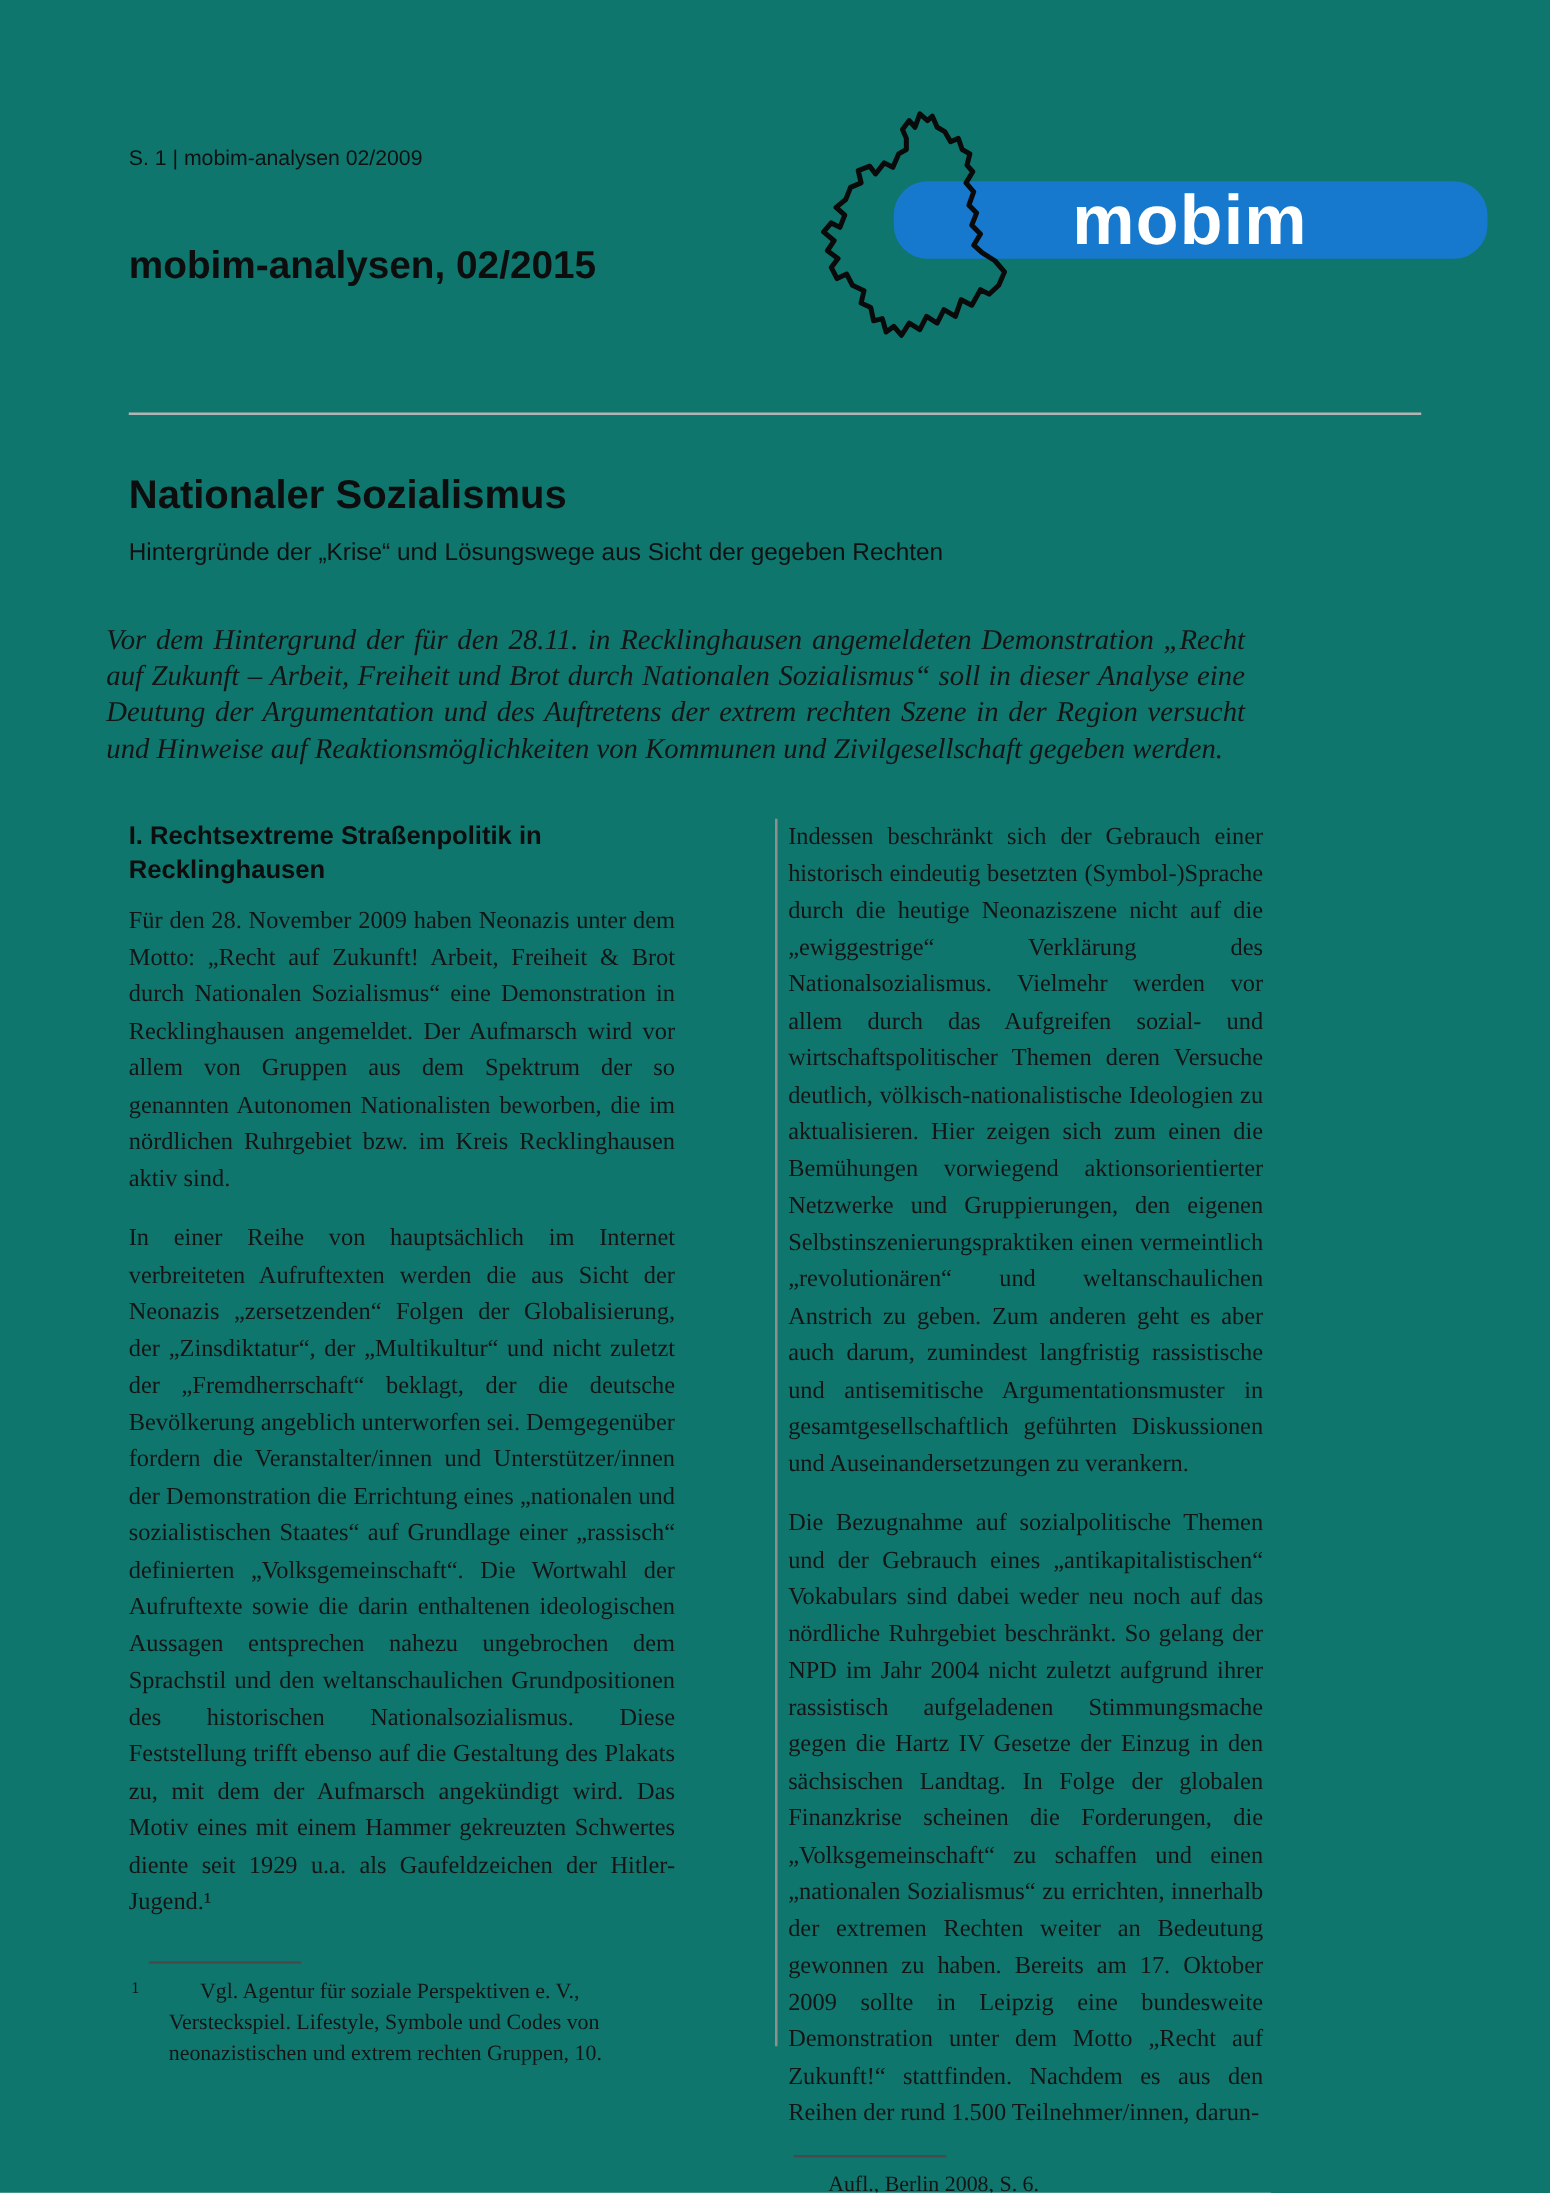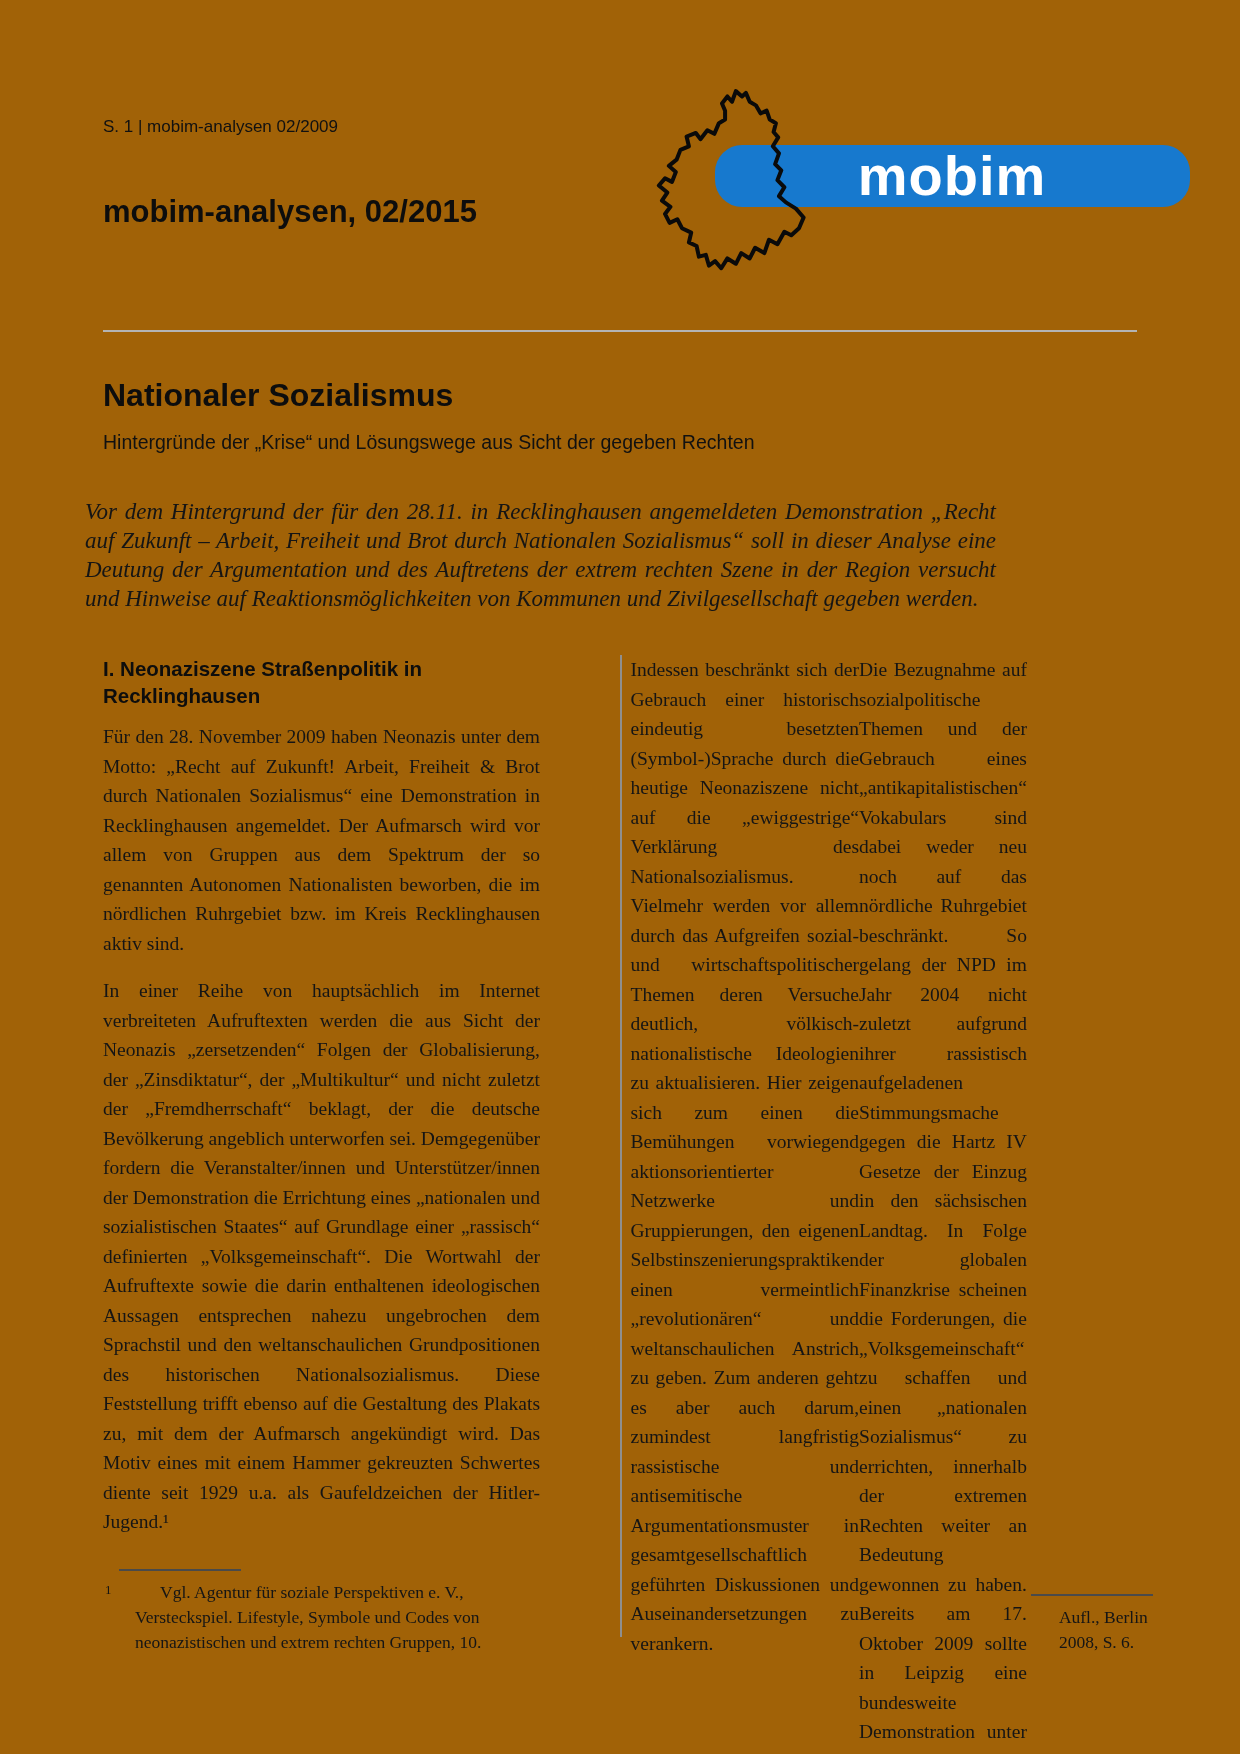--- a/index.html
+++ b/index.html
@@ -4,21 +4,21 @@
 <style>
   html,body { margin:0; padding:0; }
   body {
     width:1240px; height:1754px;
     background:#e8e8e8;
     font-family:"Liberation Serif", serif;
   }
   .page {
     position:relative;
     width:1240px; height:1754px;
-    background:#a16207;
+    background:#0f766e;
     color:#151515;
     overflow:hidden;
   }
   .abs { position:absolute; }
 
   
   .meta-line {
     left:103px; top:117px;
     font-family:"Liberation Sans", sans-serif;
     font-size:17px; color:#111;
@@ -67,21 +67,21 @@
     width:437px; height:1000px;
     display:flex; flex-direction:column;
   }
   .col-divider {
     width:1.5px; height:982px;
     background:#8f8f8f;
     margin-left:80px; margin-right:9px;
   }
   .col-right {
     width:380px; height:1000px;
-    display:flex; flex-direction:row;
+    display:flex; flex-direction:column;
   }
   .section-heading {
     font-family:"Liberation Sans", sans-serif;
     font-size:20.5px; line-height:27px; font-weight:700;
     color:#0d0d0d;
     margin:0 0 13px 0;
   }
   .body-p {
     font-size:19.5px; line-height:29.5px;
     text-align:justify;
@@ -138,21 +138,21 @@
 
   <div class="abs top-rule"></div>
 
   <div class="abs art-heading">Nationaler Sozialismus</div>
   <div class="abs art-subheading">Hintergründe der „Krise“ und Lösungswege aus Sicht der gegeben Rechten</div>
   <div class="abs lead">Vor dem Hintergrund der für den 28.11. in Recklinghausen angemeldeten Demonstration „Recht auf Zukunft – Arbeit, Freiheit und Brot durch Nationalen Sozialismus“ soll in dieser Analyse eine Deutung der Argumentation und des Auftretens der extrem rechten Szene in der Region versucht und Hinweise auf Reaktionsmöglichkeiten von Kommunen und Zivilgesellschaft gegeben werden.</div>
 
   <div class="abs columns">
 
     <div class="col-left">
-      <h2 class="section-heading">I. Neonaziszene Straßenpolitik in Recklinghausen</h2>
+      <h2 class="section-heading">I. Rechtsextreme Straßenpolitik in Recklinghausen</h2>
       <p class="body-p">Für den 28. November 2009 haben Neonazis unter dem Motto: „Recht auf Zukunft! Arbeit, Freiheit &amp; Brot durch Nationalen Sozialismus“ eine Demonstration in Recklinghausen angemeldet. Der Aufmarsch wird vor allem von Gruppen aus dem Spektrum der so genannten Autonomen Nationalisten beworben, die im nördlichen Ruhrgebiet bzw. im Kreis Recklinghausen aktiv sind.</p>
       <p class="body-p">In einer Reihe von hauptsächlich im Internet verbreiteten Aufruftexten werden die aus Sicht der Neonazis „zersetzenden“ Folgen der Globalisierung, der „Zinsdiktatur“, der „Multikultur“ und nicht zuletzt der „Fremdherrschaft“ beklagt, der die deutsche Bevölkerung angeblich unterworfen sei. Demgegenüber fordern die Veranstalter/innen und Unterstützer/innen der Demonstration die Errichtung eines „nationalen und sozialistischen Staates“ auf Grundlage einer „rassisch“ definierten „Volksgemeinschaft“. Die Wortwahl der Aufruftexte sowie die darin enthaltenen ideologischen Aussagen entsprechen nahezu ungebrochen dem Sprachstil und den weltanschaulichen Grundpositionen des historischen Nationalsozialismus. Diese Feststellung trifft ebenso auf die Gestaltung des Plakats zu, mit dem der Aufmarsch angekündigt wird. Das Motiv eines mit einem Hammer gekreuzten Schwertes diente seit 1929 u.a. als Gaufeldzeichen der Hitler-Jugend.¹</p>
 
       <div class="footnote-block">
         <div class="footnote-rule"></div>
         <div class="footnote">
           <span class="fn-marker">1</span>
           <span>Vgl. Agentur für soziale Perspektiven e. V., Versteckspiel. Lifestyle, Symbole und Codes von neonazistischen und extrem rechten Gruppen, 10.</span>
         </div>
       </div>

